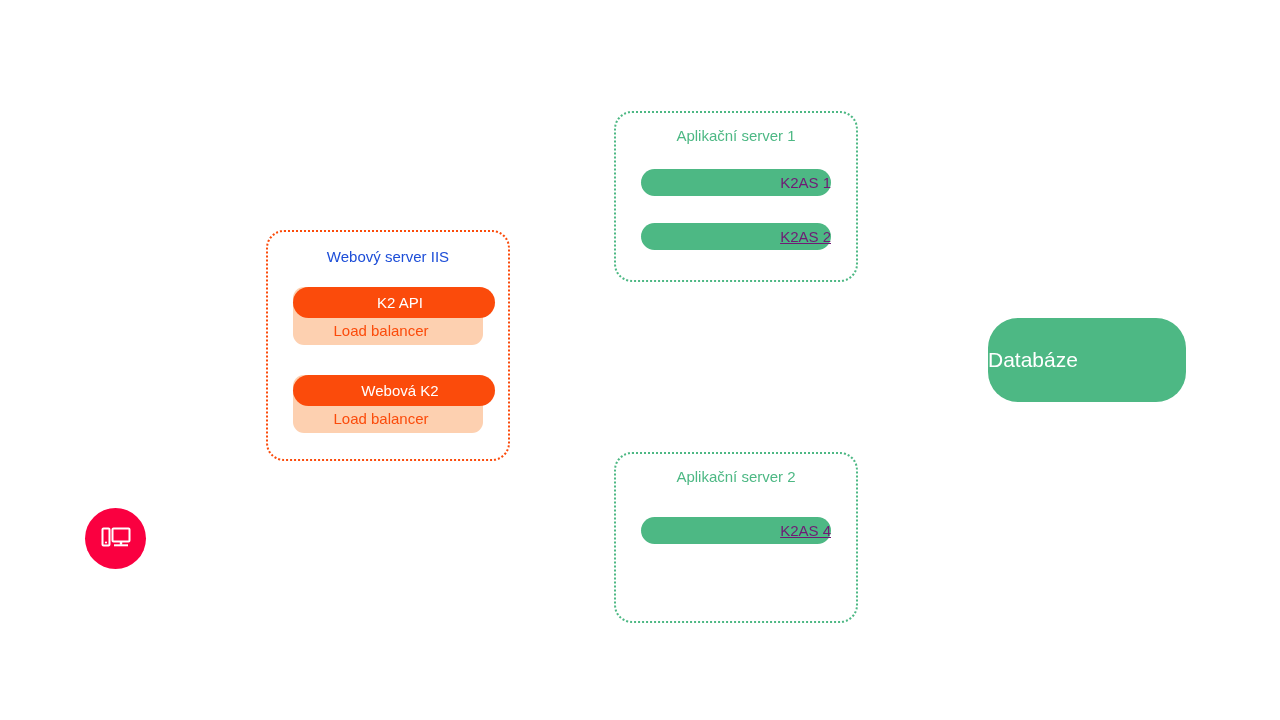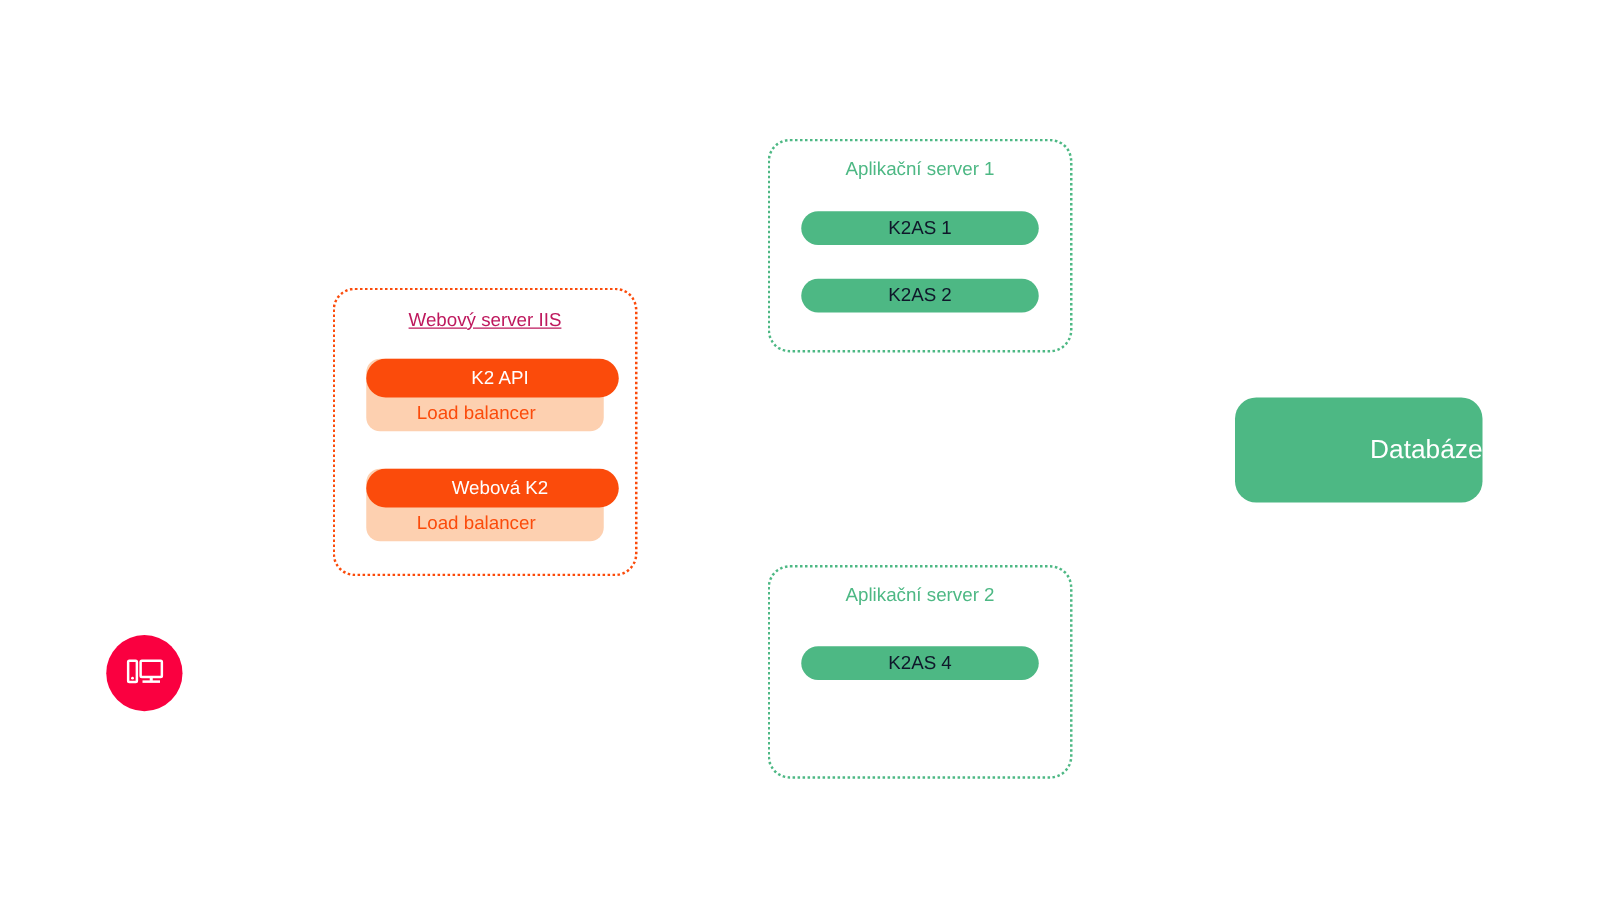--- a/index.html
+++ b/index.html
@@ -38,21 +38,21 @@
   }
 
   .group.web {
     left: 266px;
     top: 230px;
     width: 244px;
     height: 231px;
     border: 2.5px dotted #fb4b0b;
     padding-top: 12px;
   }
-  .group.web .group-title { color: #be185d; text-decoration: underline; }
+  .group.web .group-title { color: #1d4ed8; }
 
   .group.app {
     left: 614px;
     top: 111px;
     width: 244px;
     height: 171px;
     border: 2.5px dotted #4db884;
     padding-top: 10px;
   }
   .group.app2 {
@@ -101,42 +101,42 @@
     white-space: nowrap;
   }
 
   
   .as-pill {
     width: 190px;
     height: 27px;
     margin: 0 auto;
     background: #4db884;
     border-radius: 14px;
-    color: #0f172a;
+    color: #701a75;
     font-size: 15px;
     line-height: 27px;
-    text-align: center;
+    text-align: right;
     white-space: nowrap;
   }
   .as-pill.first { margin-top: 20px; }
-  .as-pill.second { margin-top: 27px; }
+  .as-pill.second { margin-top: 27px; text-decoration: underline; }
 
   
   .database {
     position: absolute;
     left: 988px;
     top: 318px;
     width: 198px;
     height: 84px;
     background: #4db884;
-    border-radius: 17px;
+    border-radius: 30px;
     color: #ffffff;
     font-size: 21px;
     line-height: 84px;
-    text-align: right;
+    text-align: left;
     white-space: nowrap;
   }
 
   
   .client-badge {
     position: absolute;
     left: 85px;
     top: 508px;
     width: 61px;
     height: 61px;

